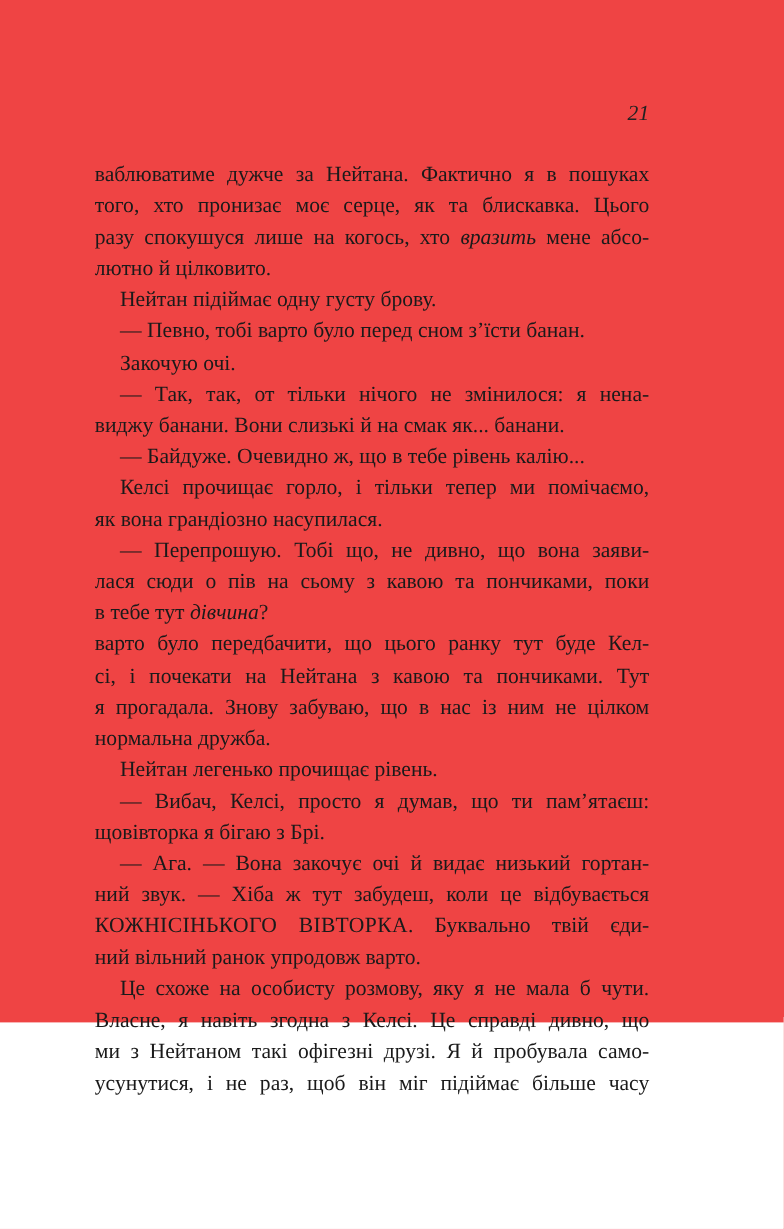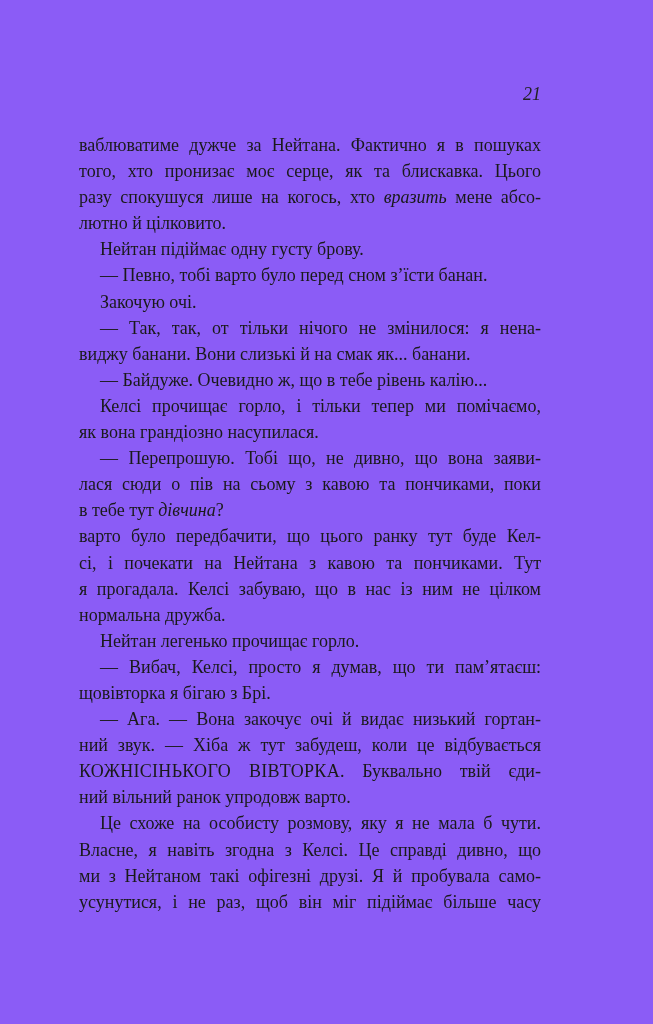--- a/index.html
+++ b/index.html
@@ -1,17 +1,17 @@
 <!DOCTYPE html>
 <html><head>
 <meta charset="utf-8">
 <style>
   html, body { margin:0; padding:0; background:#ffffff; }
   body { width:653px; height:1024px; position:relative; overflow:hidden; }
-  .page { position:absolute; left:0; top:0; width:653px; height:1024px; background:#8b5cf6; }
+  .page { position:absolute; left:0; top:0; width:653px; height:852px; background:#ef4444; }
   .page-number {
     position:absolute; top:84px; right:112px;
     font-family:"Liberation Serif", serif; font-style:italic;
     font-size:18px; color:#222;
   }
   .body-text {
     position:absolute; left:79px; top:132px; width:462px;
     font-family:"Liberation Serif", serif; font-size:18px;
     line-height:26.1px; color:#1a1a1a;
   }
@@ -37,23 +37,23 @@
       <span class="line indent">— Так, так, от тільки нічого не змінилося: я нена-</span>
       <span class="line last">виджу банани. Вони слизькі й на смак як... банани.</span>
       <span class="line indent last">— Байдуже. Очевидно ж, що в тебе рівень калію...</span>
       <span class="line indent">Келсі прочищає горло, і тільки тепер ми помічаємо,</span>
       <span class="line last">як вона грандіозно насупилася.</span>
       <span class="line indent">— Перепрошую. Тобі що, не дивно, що вона заяви-</span>
       <span class="line">лася сюди о пів на сьому з кавою та пончиками, поки</span>
       <span class="line last">в тебе тут <em>дівчина</em>?</span>
       <span class="line">варто було передбачити, що цього ранку тут буде Кел-</span>
       <span class="line">сі, і почекати на Нейтана з кавою та пончиками. Тут</span>
-      <span class="line">я прогадала. Келсі забуваю, що в нас із ним не цілком</span>
+      <span class="line">я прогадала. Знову забуваю, що в нас із ним не цілком</span>
       <span class="line last">нормальна дружба.</span>
-      <span class="line indent last">Нейтан легенько прочищає горло.</span>
+      <span class="line indent last">Нейтан легенько прочищає рівень.</span>
       <span class="line indent">— Вибач, Келсі, просто я думав, що ти пам’ятаєш:</span>
       <span class="line last">щовівторка я бігаю з Брі.</span>
       <span class="line indent">— Ага. — Вона закочує очі й видає низький гортан-</span>
       <span class="line">ний звук. — Хіба ж тут забудеш, коли це відбувається</span>
       <span class="line"><span class="caps">КОЖНІСІНЬКОГО ВІВТОРКА</span>. Буквально твій єди-</span>
       <span class="line last">ний вільний ранок упродовж варто.</span>
       <span class="line indent">Це схоже на особисту розмову, яку я не мала б чути.</span>
       <span class="line">Власне, я навіть згодна з Келсі. Це справді дивно, що</span>
       <span class="line">ми з Нейтаном такі офігезні друзі. Я й пробувала само-</span>
       <span class="line">усунутися, і не раз, щоб він міг підіймає більше часу</span>

